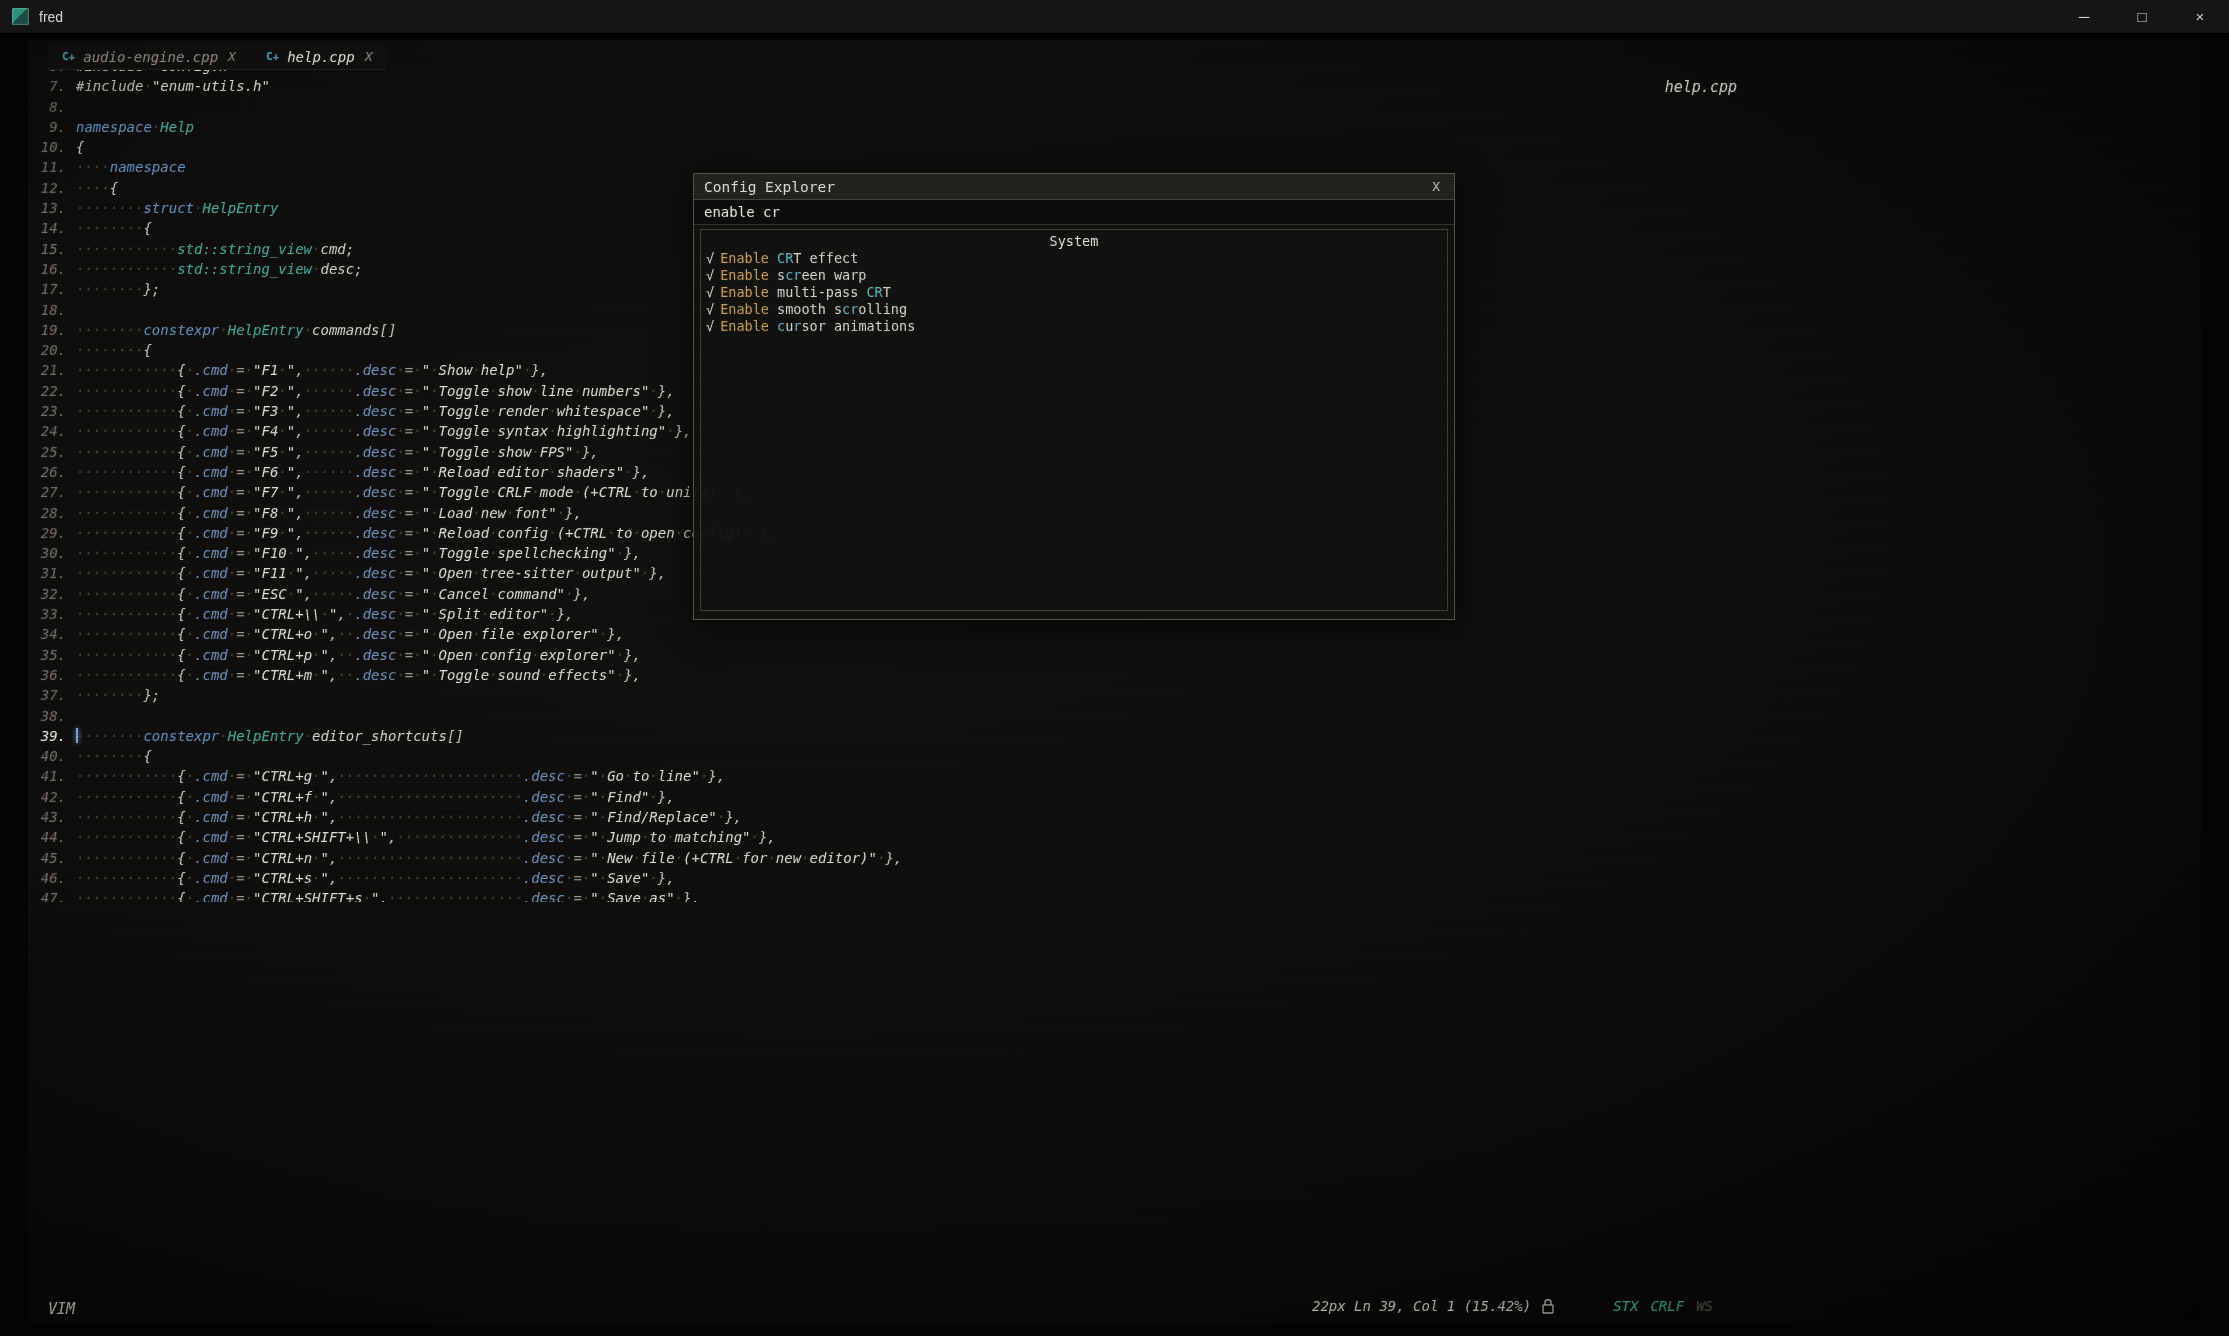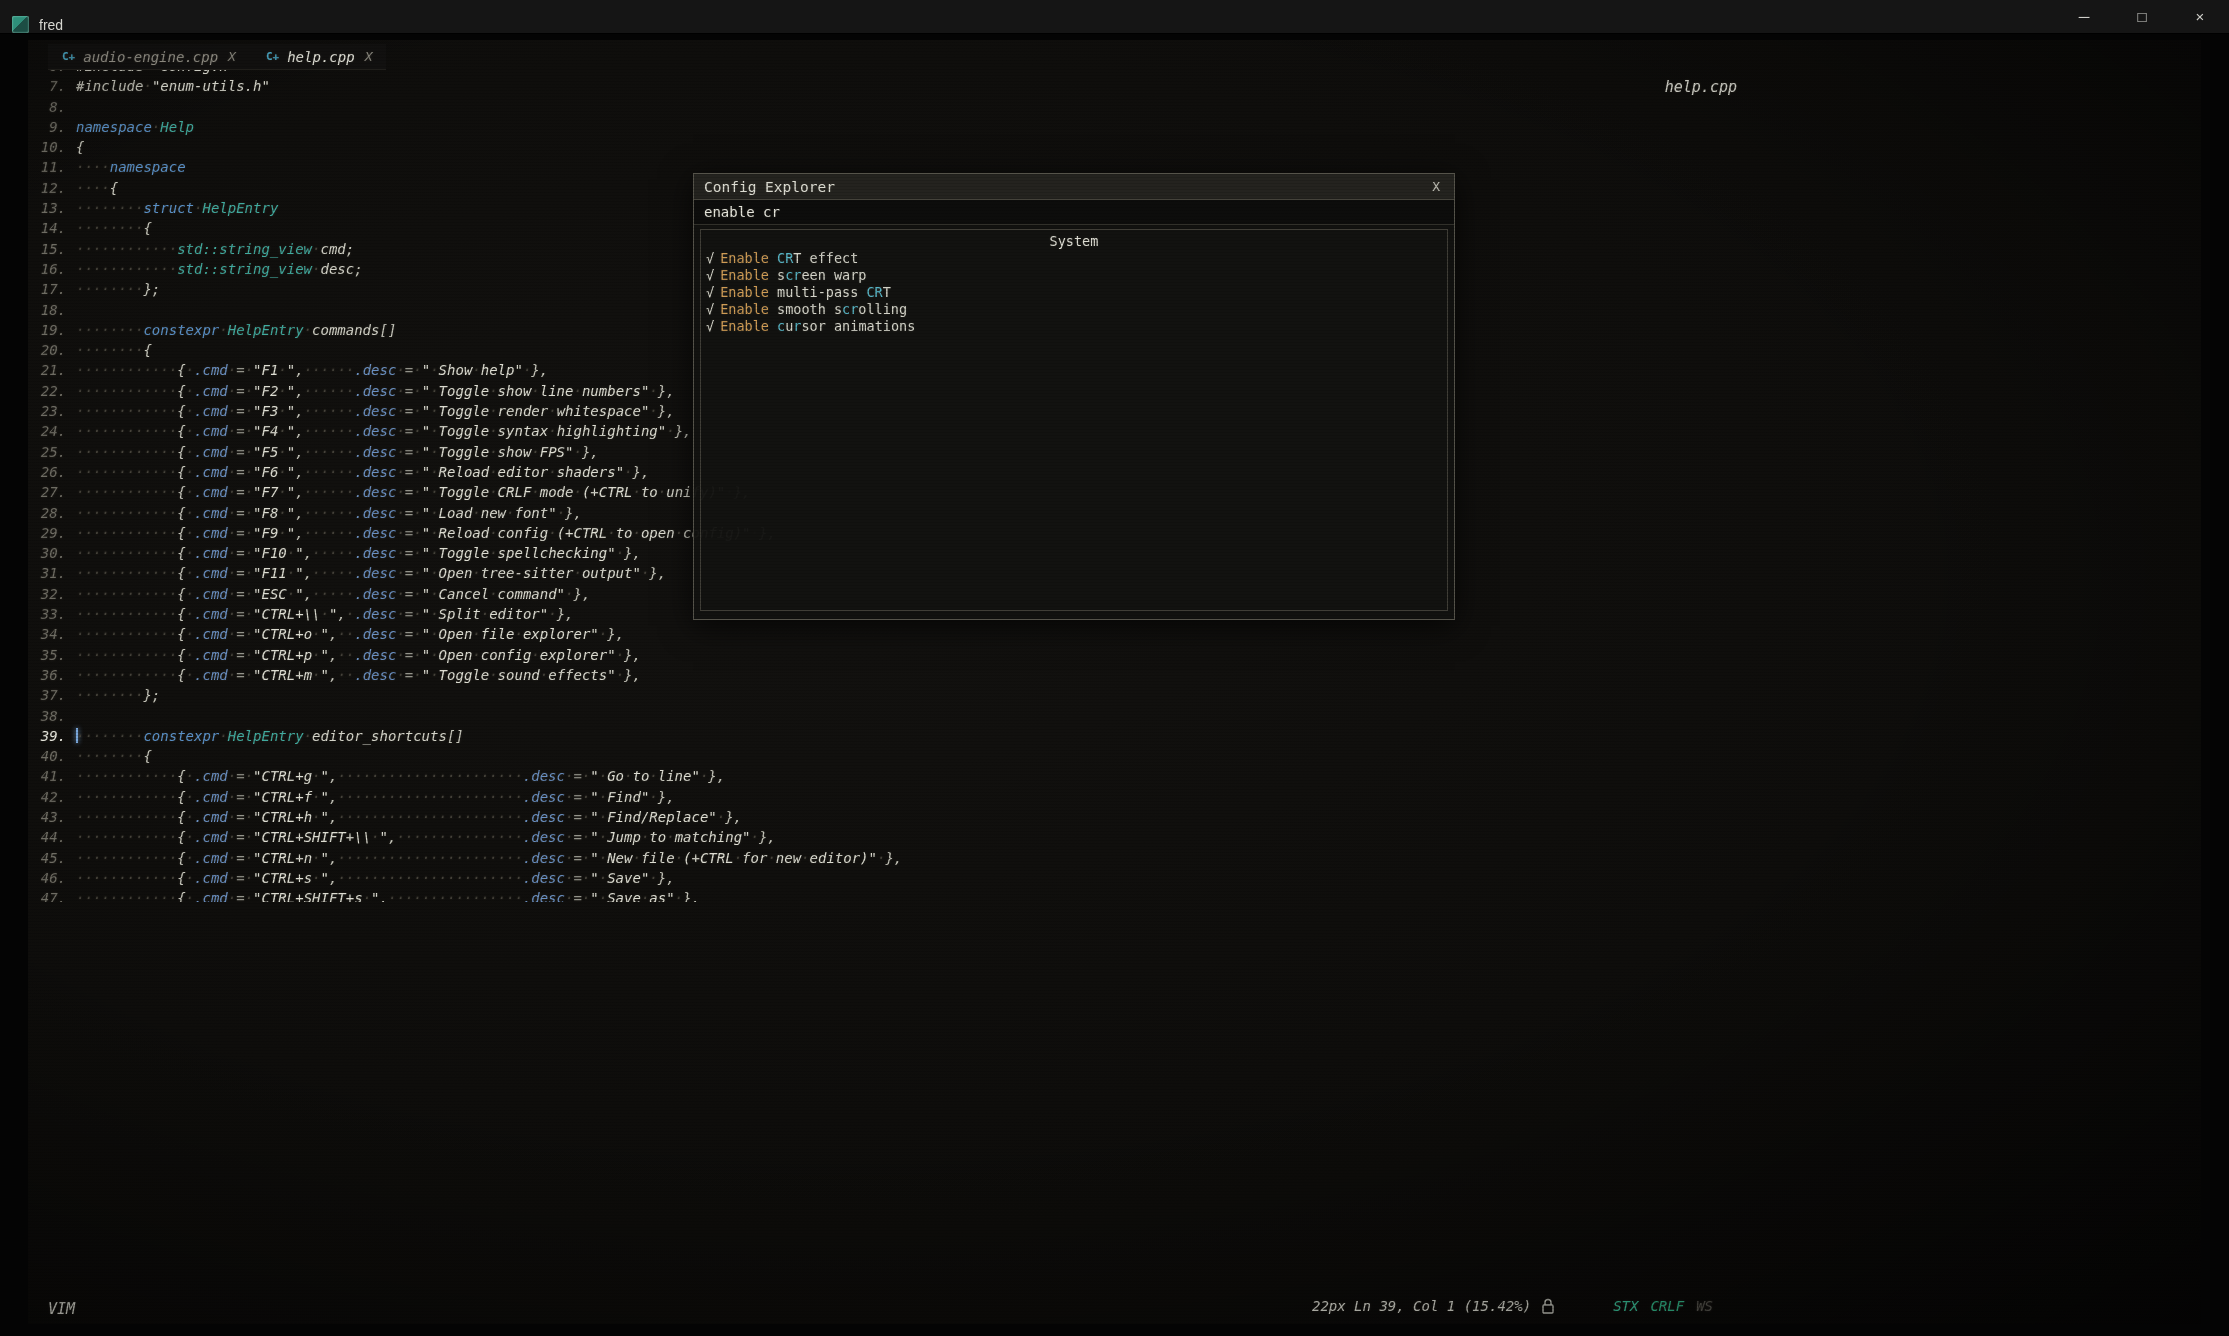--- a/index.html
+++ b/index.html
@@ -2,21 +2,21 @@
 <html><head>
 <meta charset="utf-8">
 <style>
   * { margin:0; padding:0; box-sizing:border-box; }
   html,body { width:2229px; height:1336px; overflow:hidden; background:#040404; }
   body { font-family:"DejaVu Sans Mono", monospace; }
 
   
   .titlebar {
     position:absolute; left:0; top:0; width:2229px; height:34px;
-    background:#151515; display:flex; align-items:flex-end;
+    background:#151515; display:flex; align-items:center;
     font-family:"Liberation Sans", sans-serif; color:#d6d6d0; font-size:14px;
     border-bottom:1px solid #000;
   }
   .app-icon { width:17px; height:17px; margin:0 10px 0 12px; border-radius:2px;
     background:linear-gradient(135deg,#2e8f7a 0 45%, #1c4d44 45% 100%);
     box-shadow:inset 0 0 2px #9fe8d4; }
   .win-controls { margin-left:auto; display:flex; height:100%; }
   .win-btn { width:58px; height:100%; display:flex; align-items:center; justify-content:center;
     color:#cfcfca; font-size:15px; cursor:default; }
 

